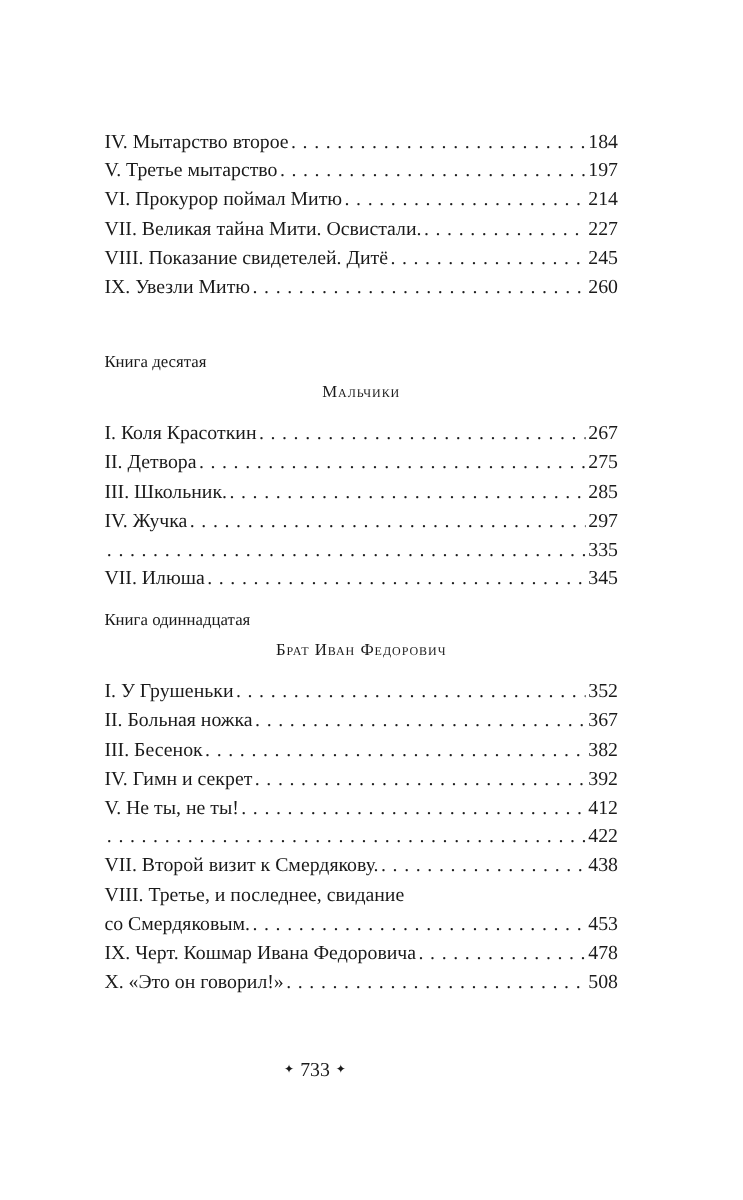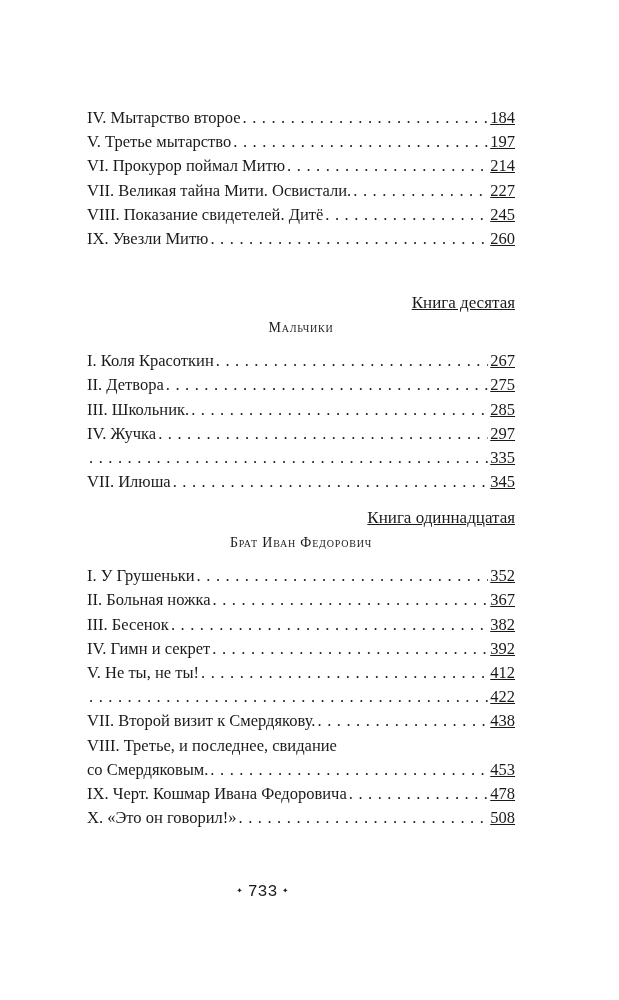--- a/index.html
+++ b/index.html
@@ -3,26 +3,26 @@
 <meta charset="utf-8">
 <style>
   html, body { margin: 0; padding: 0; background: #ffffff; }
   body { width: 619px; height: 1000px; position: relative; overflow: hidden;
          font-family: "Liberation Serif", "DejaVu Serif", serif; color: #1a1a1a; }
   .page { position: absolute; left: 87px; top: 106px; width: 428px; }
   .toc-line { display: flex; align-items: baseline; height: 24.2px; font-size: 16.5px; line-height: 24.2px; white-space: nowrap; }
   .toc-title { flex: 0 0 auto; text-align: right; }
   .toc-dots { flex: 1 1 auto; overflow: hidden; letter-spacing: 3.2px; margin: 0 2px; }
   .toc-dots::before { content: ". . . . . . . . . . . . . . . . . . . . . . . . . . . . . . . . . . . . . . . . . . . . . . . . . . . . . . . . . . . . . . . . . . . . . ."; letter-spacing: 0; word-spacing: 1.4px; }
-  .toc-page { flex: 0 0 auto; text-align: center; text-decoration: underline; }
+  .toc-page { flex: 0 0 auto; text-align: center; }
   .toc-line.single { display: block; }
   .part-title { text-align: center; font-size: 16px; height: 24px; line-height: 24px; letter-spacing: 0.2px; }
-  .book-label { text-align: right; font-size: 17px; height: 24px; line-height: 24px; text-decoration: underline; }
+  .book-label { text-align: left; font-size: 14px; height: 24px; line-height: 24px; }
   .book-name { text-align: center; font-size: 14px; height: 26px; line-height: 26px; font-variant: small-caps; letter-spacing: 0.8px; }
-  .folio { position: absolute; left: 0; width: 525px; top: 880px; text-align: center; font-size: 16.5px; line-height: 24px; font-family: Liberation Mono, monospace; }
+  .folio { position: absolute; left: 0; width: 525px; top: 880px; text-align: center; font-size: 16.5px; line-height: 24px; }
   .orn { display: inline-block; font-size: 10px; vertical-align: middle; margin: 0 5px; position: relative; top: -1px; }
 </style>
 </head>
 <body>
 
 <div class="page">
 
   <div>
     <div class="toc-line">
         <span class="toc-title">IV. Мытарство второе</span>

